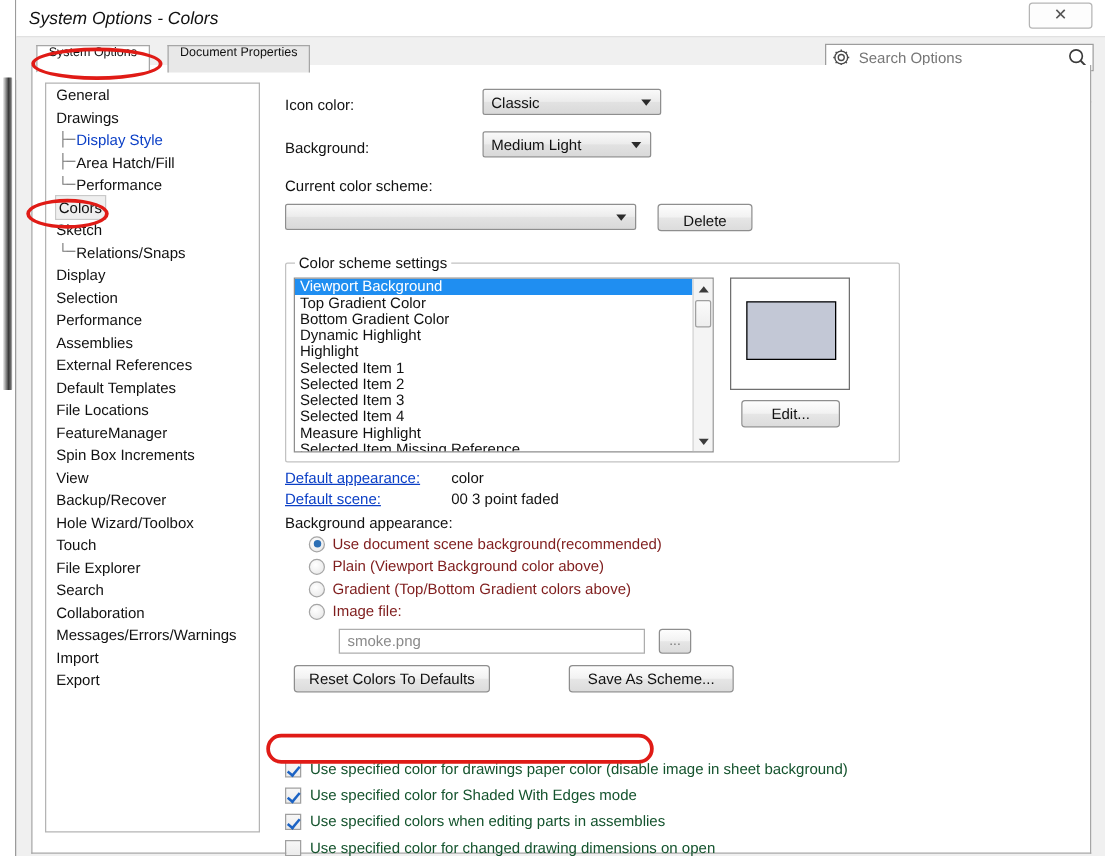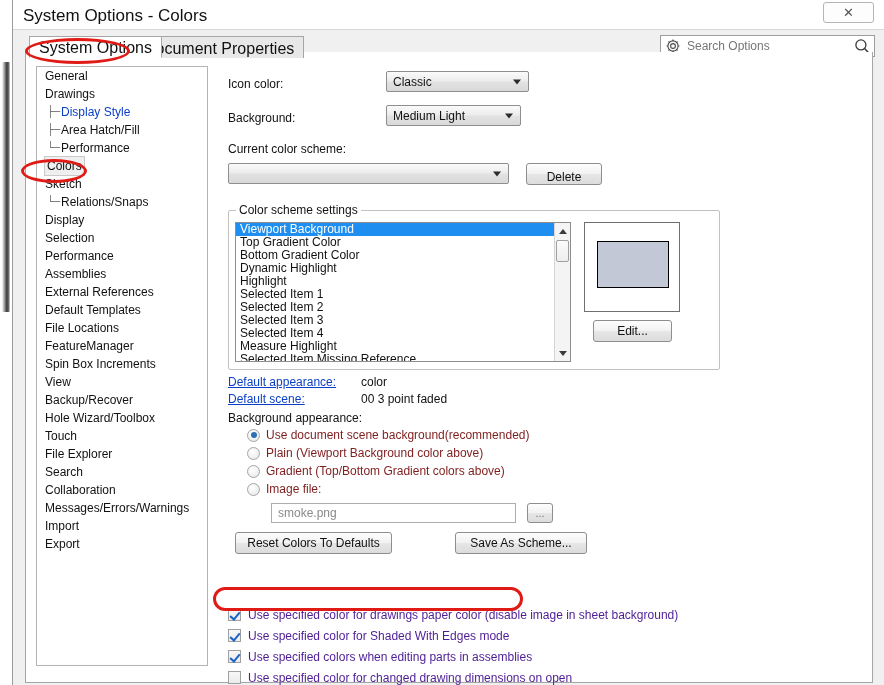--- a/index.html
+++ b/index.html
@@ -54,23 +54,24 @@
     position: absolute;
     left: 0; top: 0;
     width: 872px; height: 30px;
     background: #ffffff;
     border-bottom: 1px solid #d8d8d8;
     box-sizing: border-box;
   }
   #title-text {
     position: absolute;
     left: 10px; top: 6px;
-    font-size: 17px;
-    color: #111111;
-    white-space: nowrap;
+    font-size: 14px;
+    color: #111111;
+    white-space: nowrap;
+    font-style: italic;
   }
   #close-btn {
     position: absolute;
     right: 11px; top: 2px;
     width: 51px; height: 21px;
     background: #fdfdfd;
     border: 1px solid #b5b5b5;
     border-radius: 3px;
     box-sizing: border-box;
     display: flex; align-items: center; justify-content: center;
@@ -91,23 +92,23 @@
     background: #f0f0f0;
   }
   .tab {
     position: absolute;
     top: 6px;
     height: 22px;
     background: #eeeeee;
     border: 1px solid #a6a6a6;
     border-bottom: none;
     box-sizing: border-box;
-    display: flex; align-items: flex-end;
+    display: flex; align-items: flex-start;
     padding: 0 9px;
-    font-size: 16px;
+    font-size: 10px;
     color: #111111;
     white-space: nowrap;
     cursor: pointer;
   }
   #tab-system {
     left: 16px;
     background: #ffffff;
     border-bottom: 1px solid #ffffff;
     z-index: 3;
   }
@@ -410,23 +411,23 @@
     display: flex; align-items: center;
     padding-left: 6px;
     font-size: 12px;
     color: #8a8a8a;
     cursor: text;
   }
 
   
   .cb-row {
     position: absolute;
-    display: flex; align-items: flex-start;
-    font-size: 12px;
-    color: #4c1d95;
+    display: flex; align-items: center;
+    font-size: 12px;
+    color: #14532d;
     white-space: nowrap;
     cursor: pointer;
   }
   .cb {
     width: 13px; height: 13px;
     background: linear-gradient(to bottom, #f7f7f7, #ececec);
     border: 1px solid #a0a0a0;
     box-sizing: border-box;
     margin-right: 7px;
     flex: 0 0 auto;

